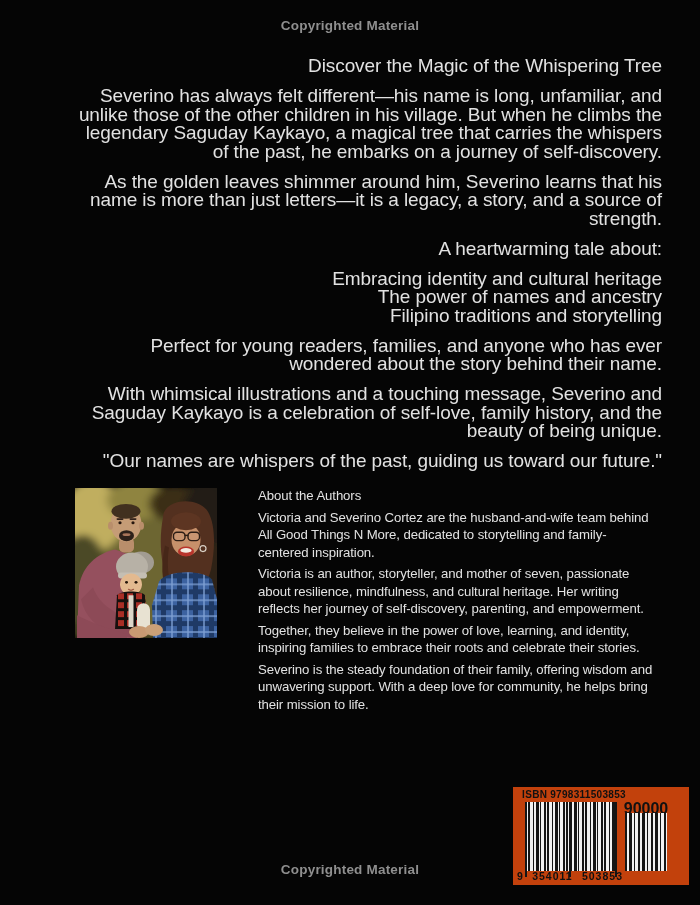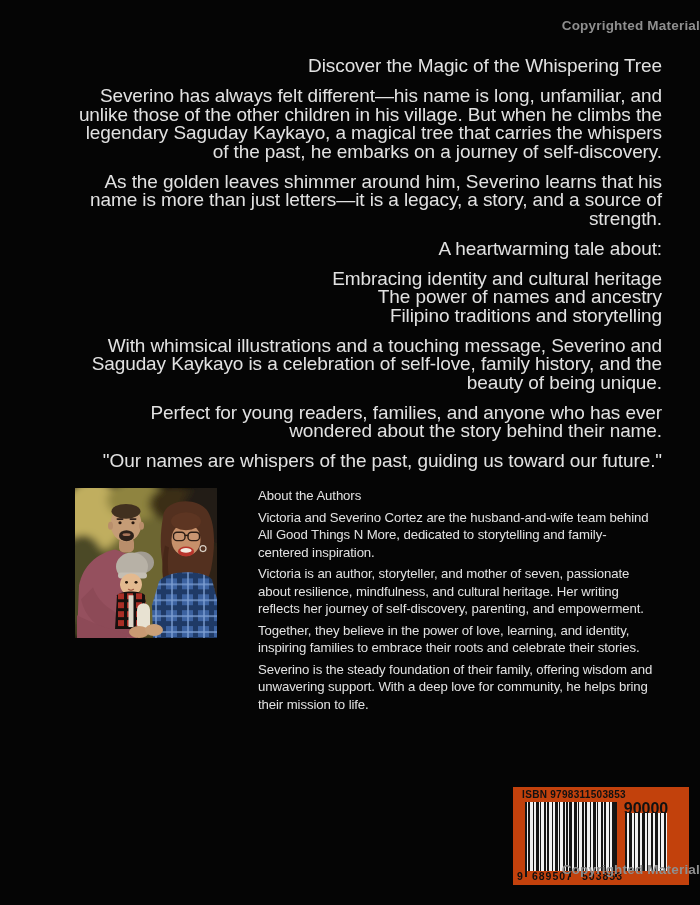--- a/index.html
+++ b/index.html
@@ -5,21 +5,21 @@
   html,body{margin:0;padding:0;}
   body{
     width:700px;height:905px;
     background:#050505;
     position:relative;
     overflow:hidden;
     font-family:"Liberation Sans",sans-serif;
   }
   .copyright{
     position:absolute;left:0;width:700px;
-    text-align:right;
+    text-align:center;
     color:#8f8f8f;
     font-size:13.5px;
     font-weight:600;
     letter-spacing:.2px;
   }
   .copyright.top{top:18px;}
   .copyright.bottom{top:862px;}
 
   
   .cover-text{
@@ -105,22 +105,22 @@
 <div class="copyright top">Copyrighted Material</div>
 
 <div class="cover-text">
   <p>Discover the Magic of the Whispering Tree</p>
   <p>Severino has always felt different—his name is long, unfamiliar, and unlike those of the other children in his village. But when he climbs the legendary Saguday Kaykayo, a magical tree that carries the whispers of the past, he embarks on a journey of self-discovery.</p>
   <p>As the golden leaves shimmer around him, Severino learns that his name is more than just letters—it is a legacy, a story, and a source of strength.</p>
   <p>A heartwarming tale about:</p>
   <p>Embracing identity and cultural heritage</p>
   <p class="tight">The power of names and ancestry</p>
   <p class="tight">Filipino traditions and storytelling</p>
+  <p>Perfect for young readers, families, and anyone who has ever wondered about the story behind their name.</p>
   <p>With whimsical illustrations and a touching message, Severino and Saguday Kaykayo is a celebration of self-love, family history, and the beauty of being unique.</p>
-  <p>Perfect for young readers, families, and anyone who has ever wondered about the story behind their name.</p>
   <p>"Our names are whispers of the past, guiding us toward our future."</p>
 </div>
 
 <svg class="authors-photo" viewBox="0 0 142 151" width="142" height="150" preserveAspectRatio="none" role="img">
   <defs>
     <filter id="bgblur" x="-20%" y="-20%" width="140%" height="140%">
       <feGaussianBlur stdDeviation="4"></feGaussianBlur>
     </filter>
     <pattern id="plaidBlue" width="16" height="16" patternUnits="userSpaceOnUse">
       <rect width="16" height="16" fill="#3c62a0"></rect>
@@ -204,20 +204,20 @@
   <p>Together, they believe in the power of love, learning, and identity, inspiring families to embrace their roots and celebrate their stories.</p>
   <p>Severino is the steady foundation of their family, offering wisdom and unwavering support. With a deep love for community, he helps bring their mission to life.</p>
 </div>
 
 <div class="barcode">
   <div class="isbn">ISBN 9798311503853</div>
   <div class="main-bars"></div>
   <div class="guard-mid"></div>
   <div class="digits">
     <span class="lead">9</span>
-    <span>689507</span>
+    <span>354011</span>
     <span>503853</span>
   </div>
   <div class="addon-label">90000</div>
   <div class="addon-bars"></div>
 </div>
 
 <div class="copyright bottom">Copyrighted Material</div>
 
 </body></html>

